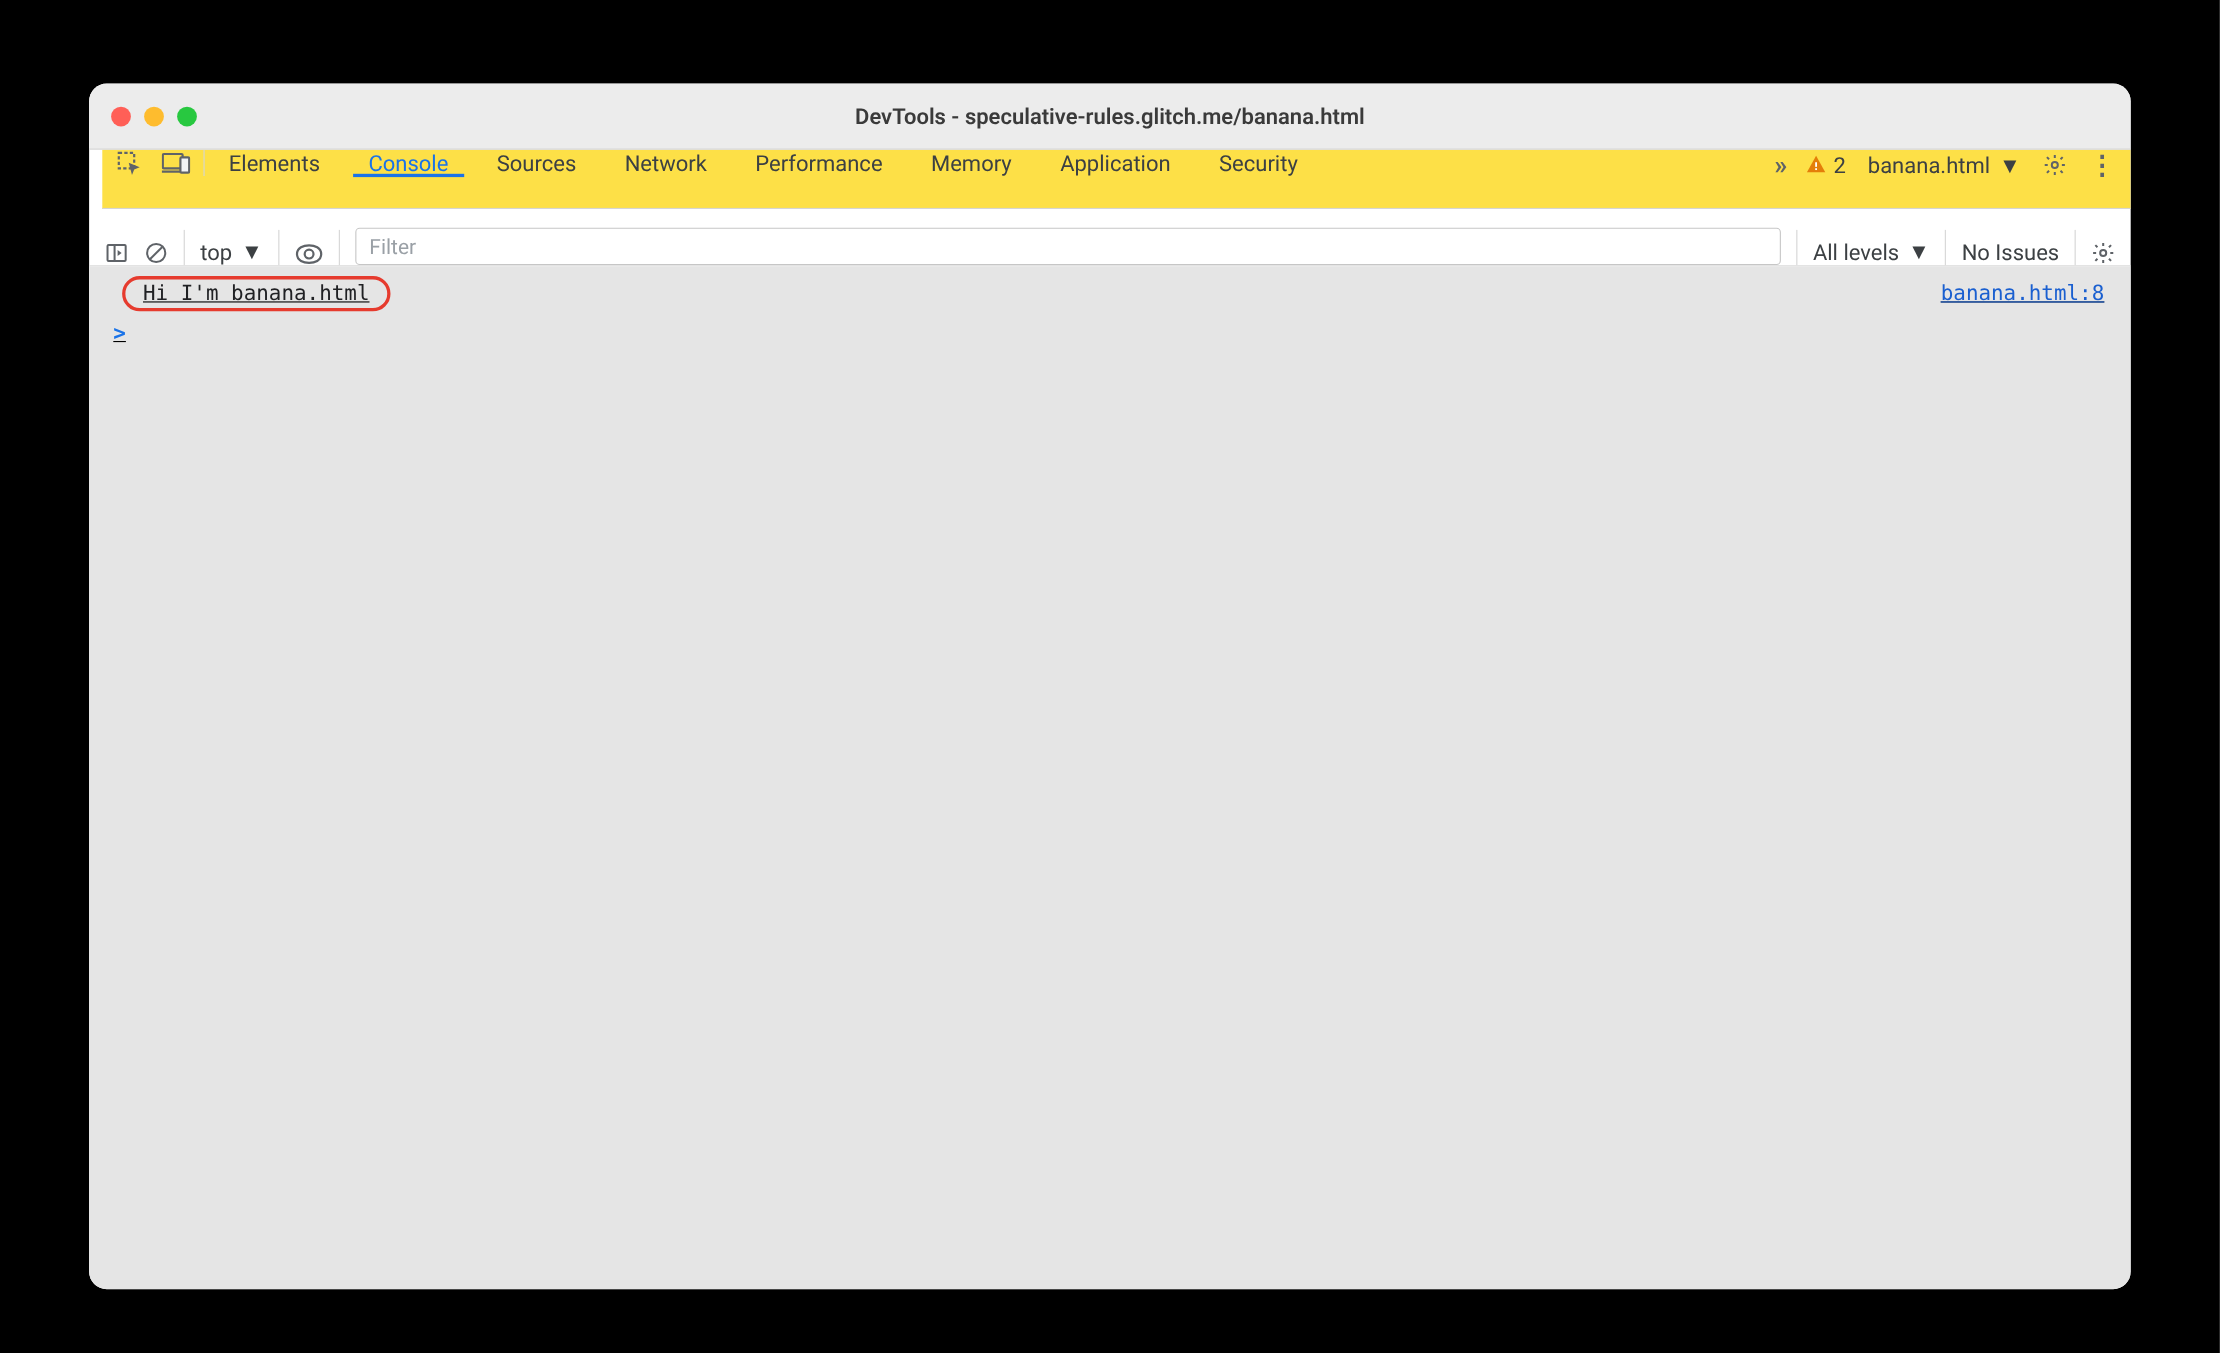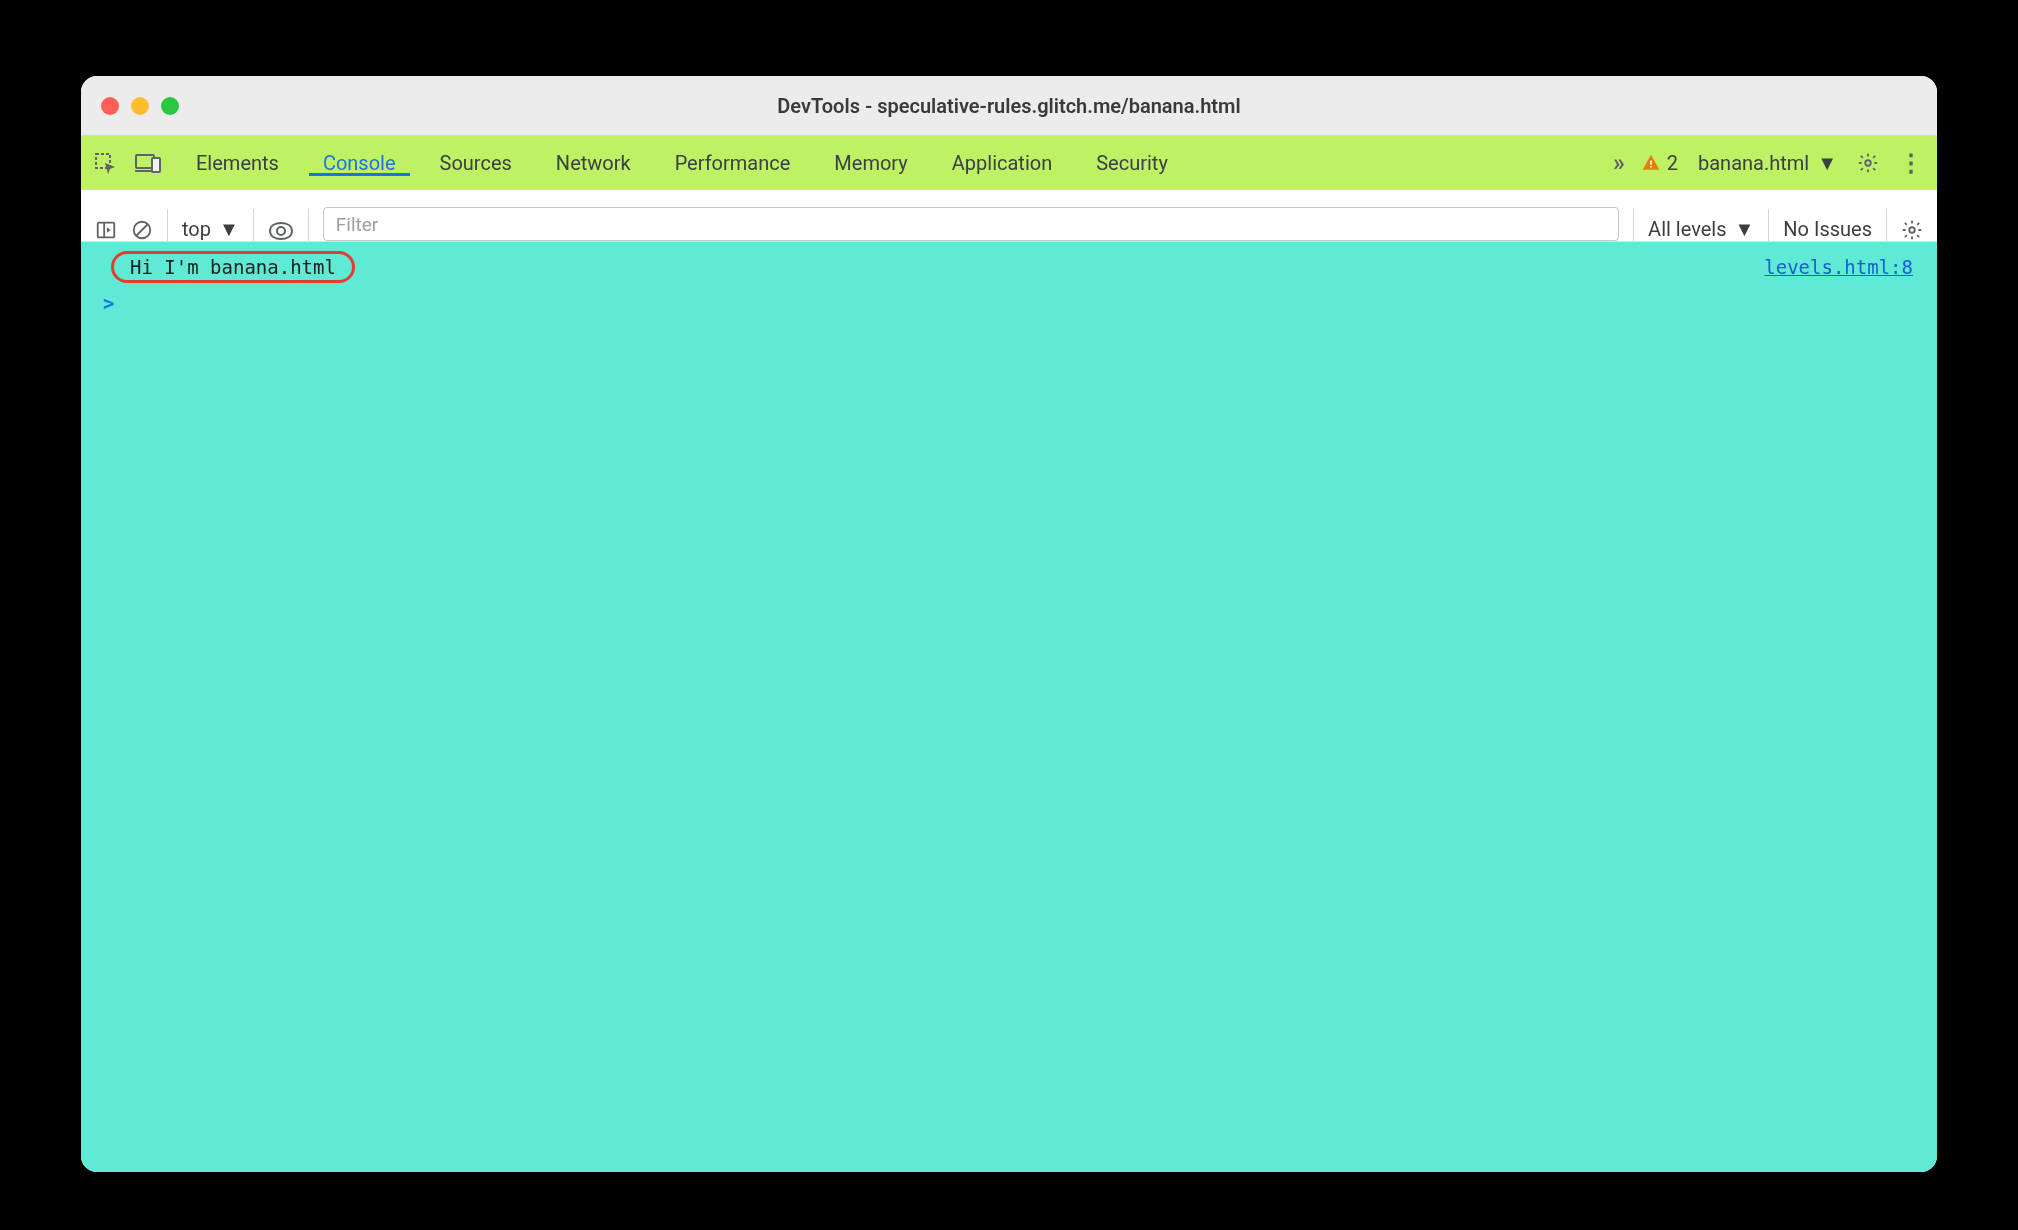--- a/index.html
+++ b/index.html
@@ -51,26 +51,27 @@
       left: 0; right: 0;
       text-align: center;
       font-size: 20px;
       font-weight: 600;
       color: #3a3a3a;
       pointer-events: none;
     }
     
     .tabs-row {
       height: 54px;
-      background: #bef264;
-      display: flex;
-      align-items: center;
+      background: #fde047;
+      display: flex;
+      align-items: flex-start;
       border-bottom: 1px solid #d5d5d5;
       font-size: 20px;
       color: #3c4043;
+      margin-left: 12px;
     }
     .tool-icons-left {
       display: flex;
       align-items: center;
       padding: 0 12px;
       gap: 18px;
       border-right: 1px solid #d5d5d5;
     }
     .tabs {
       display: flex;
@@ -158,23 +159,24 @@
     .filter-input::placeholder { color: #9aa0a6; }
     .levels, .issues {
       display: flex;
       align-items: center;
       gap: 8px;
       white-space: nowrap;
     }
     
     .console-body {
       height: 930px;
-      background: #5eead4;
+      background: #e5e5e5;
       padding-top: 6px;
       position: relative;
+      text-decoration: underline;
     }
     .log-row {
       display: flex;
       align-items: center;
       padding: 3px 18px;
       font-size: 19px;
     }
     .log-msg {
       font-family: ui-monospace, SFMono-Regular, Menlo, Consolas, monospace;
       color: #202124;
@@ -329,20 +331,20 @@
       <svg width="22" height="22" viewBox="0 0 24 24" fill="none" stroke="#5f6368" stroke-width="2">
           <circle cx="12" cy="12" r="3"></circle>
           <path d="M12 2v3M12 19v3M4.2 4.2l2.1 2.1M17.7 17.7l2.1 2.1M2 12h3M19 12h3M4.2 19.8l2.1-2.1M17.7 6.3l2.1-2.1"></path>
         </svg>
     </span>
   </div>
 
   <div class="console-body">
     <div class="log-row">
       <span class="log-msg">Hi I'm banana.html</span>
-      <a class="log-src">levels.html:8</a>
+      <a class="log-src">banana.html:8</a>
     </div>
     <div class="prompt-row">
       <span class="prompt-chevron">&gt;</span>
     </div>
   </div>
 
 </div>
 
 </body></html>

